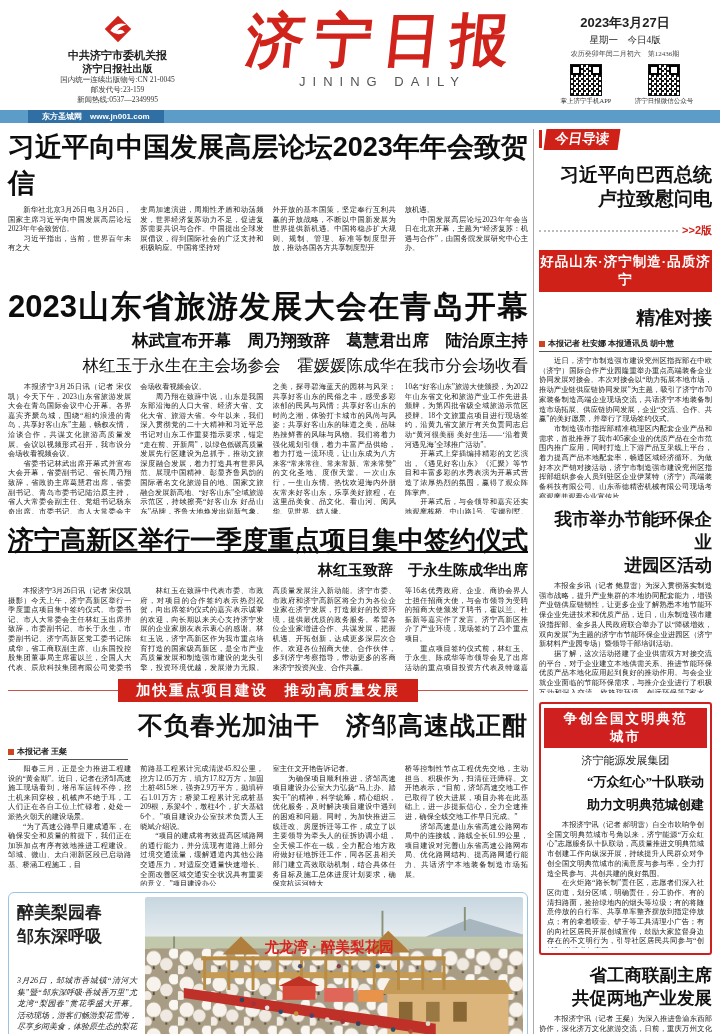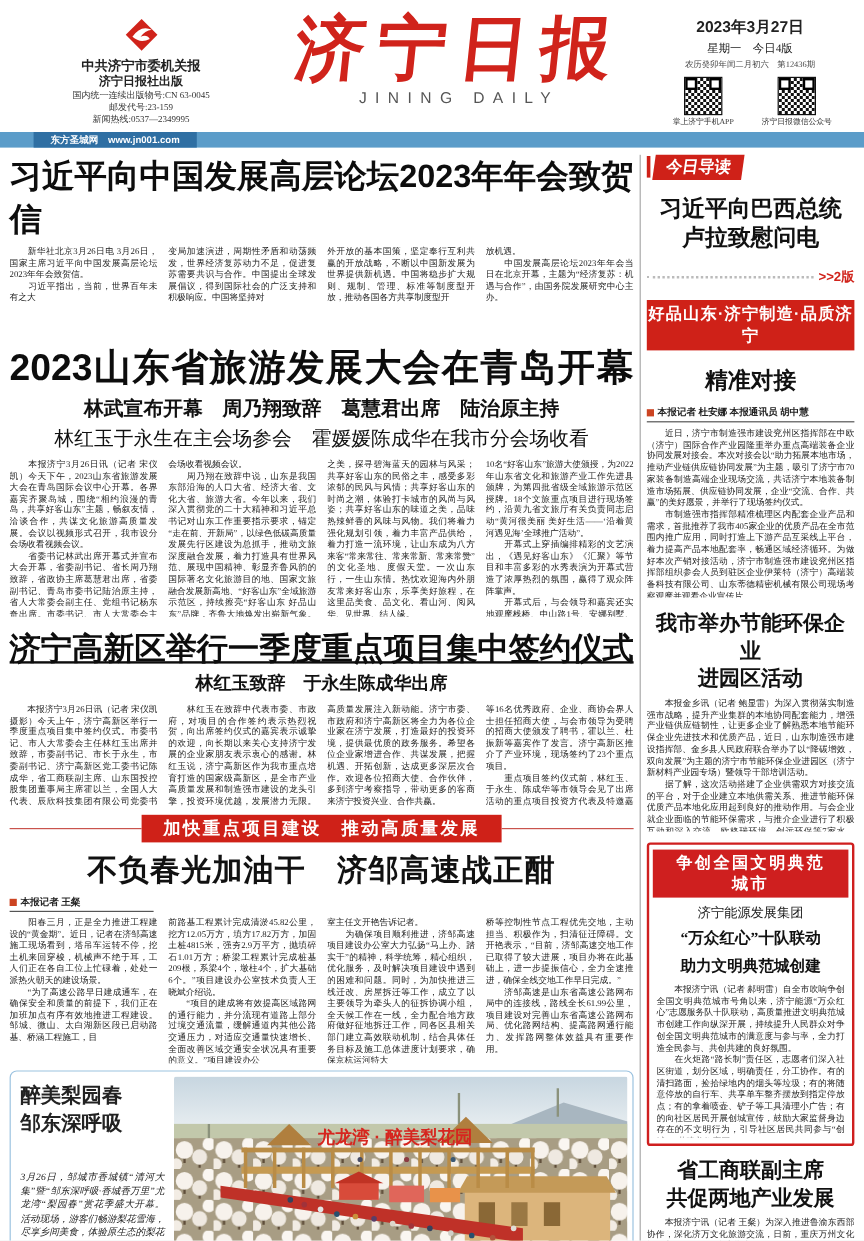--- a/index.html
+++ b/index.html
@@ -30,21 +30,21 @@
   .bluebar{height:13px;background:#5b9cc9;display:flex;align-items:center;margin-top:2px;}
   .bluebar .tag{background:#2f6fa3;color:#fff;font-size:8px;font-weight:bold;
                 font-family:"Liberation Sans",sans-serif;padding:1px 14px;margin-left:28px;white-space:nowrap;}
   
   .content{display:flex;padding:6px 8px 0 8px;box-sizing:border-box;height:913px;}
   .colL{width:520px;}
   .vdivider{width:1px;background:#aaa;margin:0 5px;}
   .colR{flex:1;min-width:0;}
   .hsans{font-family:"Liberation Sans","DejaVu Sans",sans-serif;font-weight:900;color:#0d0d0d;
          text-align:justify;text-align-last:justify;}
-  .hserif{font-family:"Liberation Serif",serif;font-weight:bold;color:#111;text-align:center;}
+  .hserif{font-family:"Liberation Serif",serif;font-weight:bold;color:#111;text-align:right;}
   .bodycols{display:flex;gap:9px;overflow:hidden;}
   .bcol{flex:1;font-size:7.3px;line-height:9.6px;text-align:justify;white-space:pre-line;color:#1c1c1c;overflow:hidden;}
   .a1-head{font-size:27px;line-height:36px;}
   .a1-body{height:74px;margin-top:4px;}
   .a2-head{font-size:31px;line-height:40px;margin-top:8px;}
   .a2-sub{font-size:16.5px;line-height:23px;font-weight:bold;margin-top:2px;}
   .a2-body{height:132px;margin-top:5px;}
   .a3-head{font-size:26px;line-height:34px;margin-top:9px;text-decoration:underline;}
   .a3-sub{font-size:15px;line-height:22px;margin-top:2px;}
   .a3-body{height:86px;margin-top:5px;}
@@ -98,21 +98,21 @@
   <div class="masthead">
     <div class="mh-left">
       <div class="mh-logo">
         <svg viewBox="0 0 40 40" width="34" height="34">
           <rect x="9" y="9" width="22" height="22" transform="rotate(45 20 20)" fill="#d0231b"></rect>
           <path d="M11 22 Q19 10 30 15 Q23 16 19 22 Q25 19 28 24 Q19 29 11 22 Z" fill="#fff"></path>
         </svg>
       </div>
       <div class="l1">中共济宁市委机关报</div>
       <div class="l2">济宁日报社出版</div>
-      <div class="l3">国内统一连续出版物号:CN 63-0045</div>
+      <div class="l3">国内统一连续出版物号:CN 21-0045</div>
       <div class="l3">邮发代号:23-159</div>
       <div class="l3">新闻热线:0537—2349995</div>
     </div>
     <div class="mh-center">
       <div class="mh-title">济宁日报</div>
       <div class="mh-en">JINING DAILY</div>
     </div>
     <div class="mh-right">
       <div class="mh-date">2023年3月27日</div>
       <div class="mh-d2">星期一　今日4版</div>
@@ -186,21 +186,21 @@
         <span>本报记者 王粲</span>
       </div>
       <div class="bodycols a4-body">
         <div class="bcol">　　阳春三月，正是全力推进工程建设的“黄金期”。近日，记者在济邹高速施工现场看到，塔吊车运转不停，挖土机来回穿梭，机械声不绝于耳，工人们正在各自工位上忙碌着，处处一派热火朝天的建设场景。
 　　“为了高速公路早日建成通车，在确保安全和质量的前提下，我们正在加班加点有序有效地推进工程建设。邹城、微山、太白湖新区段已启动路基、桥涵工程施工，目</div>
         <div class="bcol">前路基工程累计完成清淤45.82公里，挖方12.05万方，填方17.82万方，加固土桩4815米，强夯2.9万平方，抛填碎石1.01万方；桥梁工程累计完成桩基209根，系梁4个，墩柱4个，扩大基础6个。”项目建设办公室技术负责人王晓斌介绍说。
 　　“项目的建成将有效提高区域路网的通行能力，并分流现有道路上部分过境交通流量，缓解通道内其他公路交通压力，对适应交通量快速增长、全面改善区域交通安全状况具有重要的意义。”项目建设办公</div>
         <div class="bcol">室主任文开艳告诉记者。
 　　为确保项目顺利推进，济邹高速项目建设办公室大力弘扬“马上办、踏实干”的精神，科学统筹，精心组织，优化服务，及时解决项目建设中遇到的困难和问题。同时，为加快推进三线迁改、房屋拆迁等工作，成立了以主要领导为牵头人的征拆协调小组，全天候工作在一线，全力配合地方政府做好征地拆迁工作，同各区县相关部门建立高效联动机制，结合具体任务目标及施工总体进度计划要求，确保京杭运河特大</div>
         <div class="bcol">桥等控制性节点工程优先交地，主动担当、积极作为，扫清征迁障碍。文开艳表示，“目前，济邹高速交地工作已取得了较大进展，项目办将在此基础上，进一步提振信心，全力全速推进，确保全线交地工作早日完成。”
-　　济邹高速是山东省高速公路网布局中的连接线，路线全长61.99公里，项目建设对完善山东省高速公路网布局、优化路网结构、提高路网通行能力、发挥路网整体效益具有重要作用。</div>
+　　济邹高速是山东省高速公路网布局中的连接线，路线全长61.99公里，项目建设对完善山东省高速公路网布局、优化路网结构、提高路网通行能力、共话济宁本地装备制造市场拓展。</div>
       </div>
 
       <div class="photo-block">
         <div class="pb-caption">
           <div class="pb-title">醉美梨园春</div>
           <div class="pb-title">邹东深呼吸</div>
           <div class="pb-text">3月26日，邹城市香城镇“清河大集”暨“邹东深呼吸·香城香万里”尤龙湾“梨园春”赏花季盛大开幕。活动现场，游客们畅游梨花雪海，尽享乡间美食，体验原生态的梨花文化和乡风民情。</div>
 
         </div>
         <div class="pb-photo">

